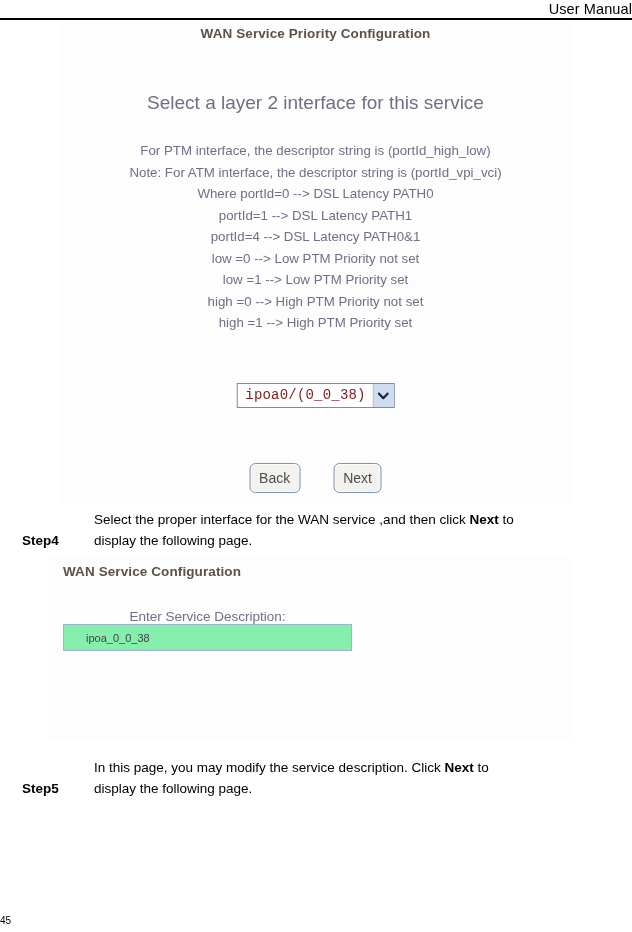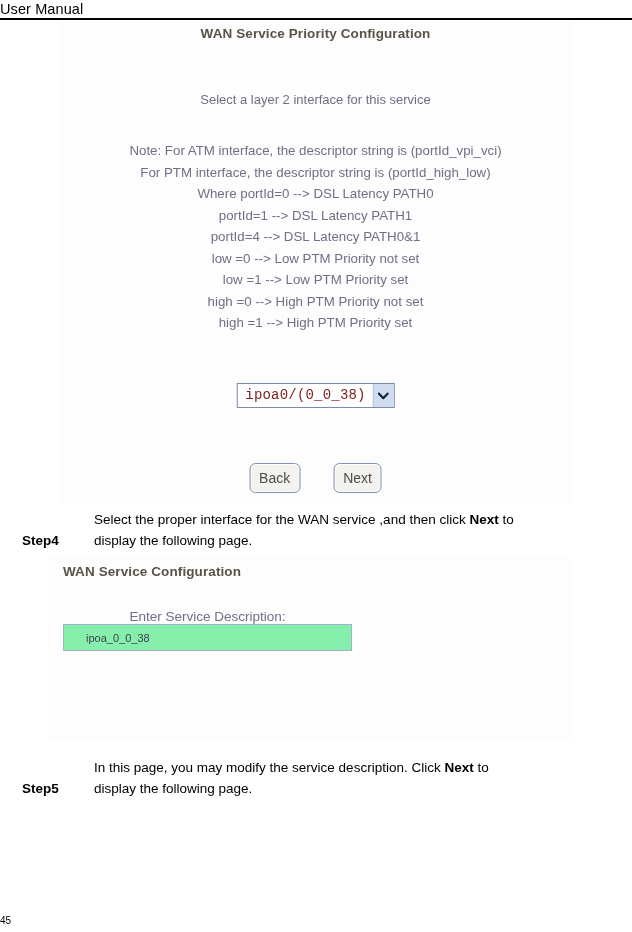--- a/index.html
+++ b/index.html
@@ -16,21 +16,21 @@
     overflow: hidden;
   }
 
   
   .page-header {
     position: absolute;
     top: 0;
     left: 0;
     width: 632px;
     height: 19px;
-    text-align: left;
+    text-align: right;
   }
   .page-header .hdr-text {
     font-size: 14.5px;
     line-height: 18px;
     color: #000;
     letter-spacing: 0.1px;
   }
   .header-rule {
     position: absolute;
     top: 18px;
@@ -86,21 +86,21 @@
     left: 15px;
     text-align: left;
   }
 
   .ui-subtitle {
     position: absolute;
     top: 72px;
     left: 0;
     width: 100%;
     text-align: center;
-    font-size: 13px;
+    font-size: 19px;
     color: #6f6f86;
   }
 
   .note-block {
     position: absolute;
     top: 120px;
     left: 0;
     width: 100%;
     text-align: center;
   }
@@ -250,22 +250,22 @@
 <div class="header-rule-left"></div>
 <div class="header-rule"></div>
 
 <div class="ui-panel" id="panel-interface">
 
   <div class="ui-title">WAN Service Priority Configuration</div>
 
   <div class="ui-subtitle">Select a layer 2 interface for this service</div>
 
   <div class="note-block">
+    <div class="note-line">For PTM interface, the descriptor string is (portId_high_low)</div>
     <div class="note-line">Note: For ATM interface, the descriptor string is (portId_vpi_vci)</div>
-    <div class="note-line">For PTM interface, the descriptor string is (portId_high_low)</div>
     <div class="note-line">Where portId=0 --&gt; DSL Latency PATH0</div>
     <div class="note-line">portId=1 --&gt; DSL Latency PATH1</div>
     <div class="note-line">portId=4 --&gt; DSL Latency PATH0&amp;1</div>
     <div class="note-line">low =0 --&gt; Low PTM Priority not set</div>
     <div class="note-line">low =1 --&gt; Low PTM Priority set</div>
     <div class="note-line">high =0 --&gt; High PTM Priority not set</div>
     <div class="note-line">high =1 --&gt; High PTM Priority set</div>
   </div>
 
   <div class="select-wrap">

